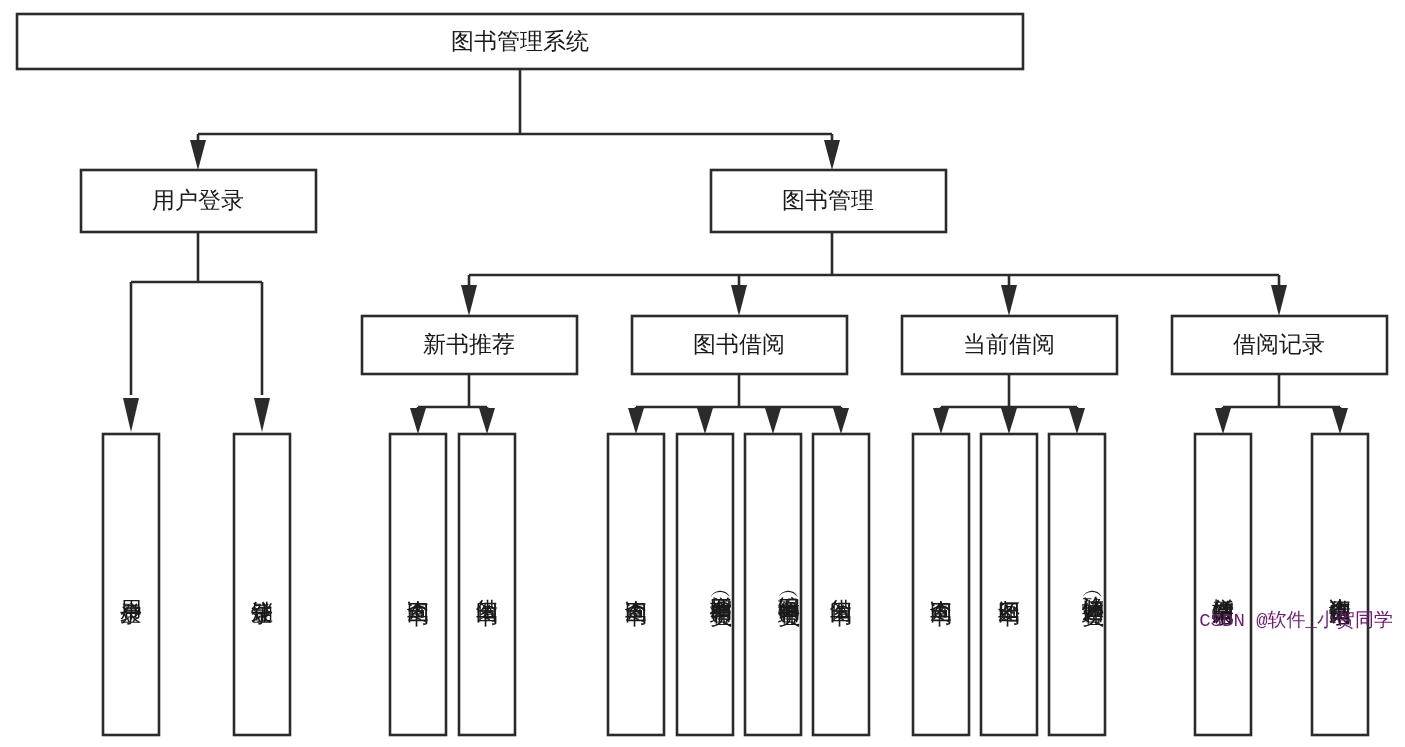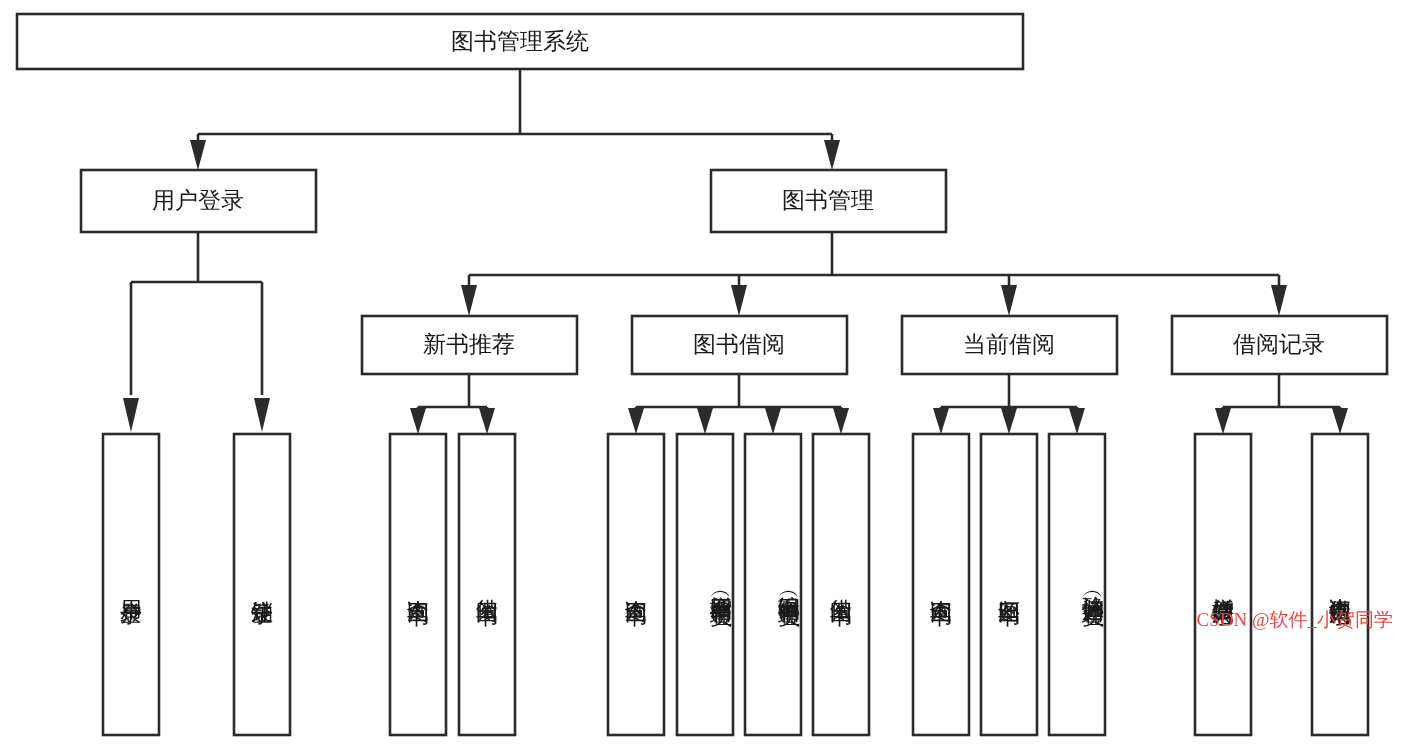--- a/index.html
+++ b/index.html
@@ -62,23 +62,23 @@
     align-items: center;
     justify-content: center;
     text-align: center;
     white-space: nowrap;
     pointer-events: none;
   }
   .watermark {
     position: absolute;
     right: 12px;
     bottom: 6px;
-    font-family: Liberation Serif, serif;
+    font-family: Liberation Mono, monospace;
     font-size: 19px;
-    color: #ef4444;
+    color: #701a75;
     white-space: nowrap;
   }
 </style>
 </head>
 <body>
 
 <div id="diagram-root">
 
   <svg id="tree-svg" viewBox="0 0 1405 747">
 

